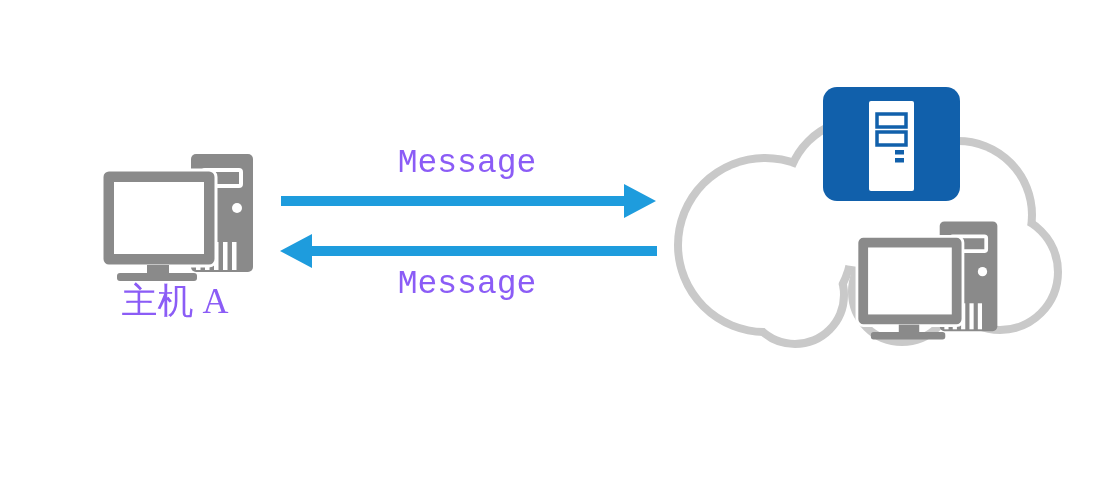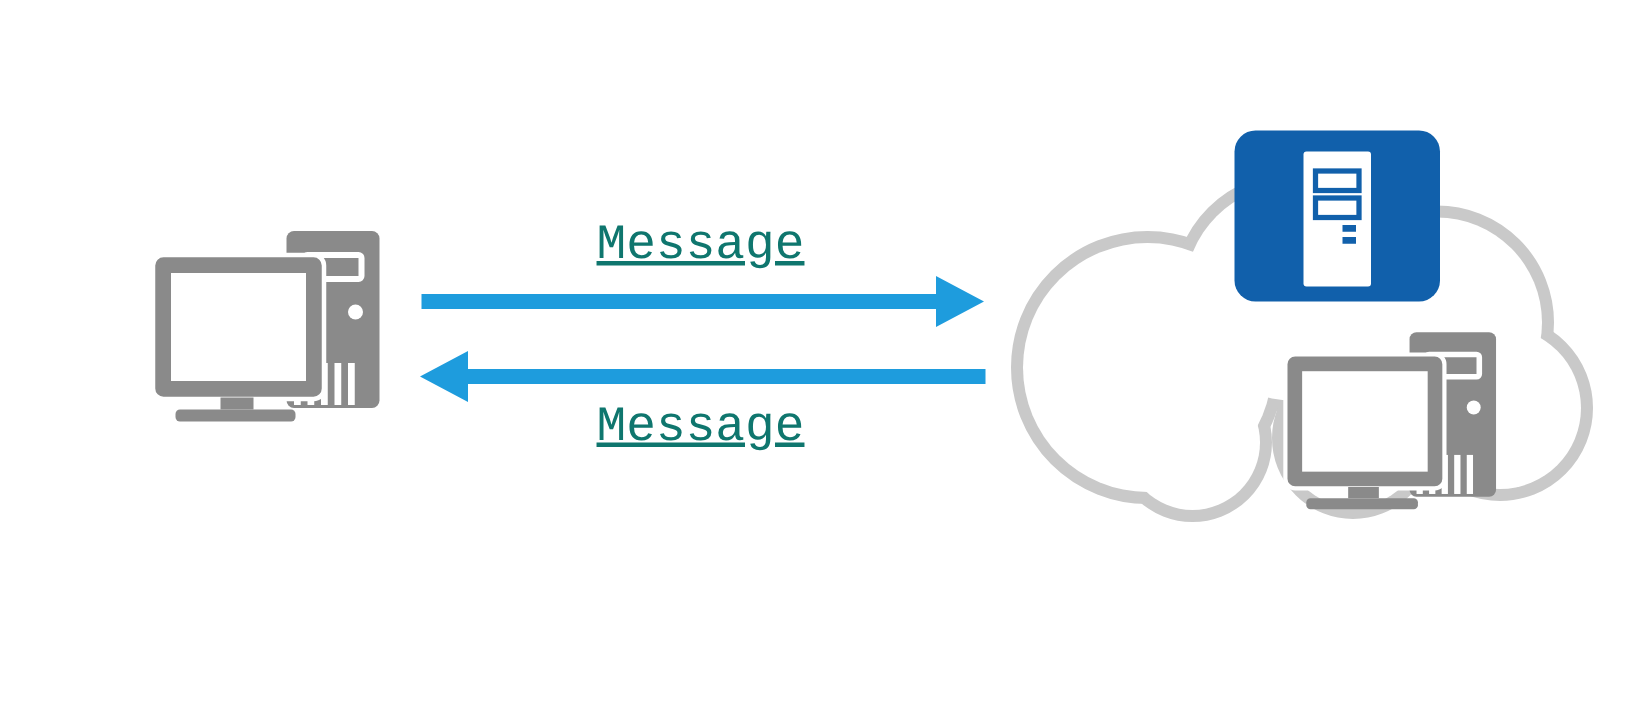--- a/index.html
+++ b/index.html
@@ -15,23 +15,22 @@
     overflow: hidden;
     font-family: "Liberation Sans", sans-serif;
   }
   .canvas svg {
     position: absolute;
     left: 0;
     top: 0;
   }
   .label {
     position: absolute;
-    color: #0f766e;
+    color: #8b5cf6;
     white-space: pre;
-    text-decoration: underline;
   }
   .label.msg {
     width: 300px;
     text-align: center;
     font-family: "Liberation Mono", monospace;
     font-size: 33px;
     line-height: 36px;
   }
   .label.msg-top { left: 317px; top: 146px; }
   .label.msg-bottom { left: 317px; top: 267px; }
@@ -109,14 +108,15 @@
     <use href="#pc-icon" transform="translate(856,214) scale(0.93)" fill="#8a8a8a"></use>
 
     <g>
       <polygon points="281,196 624,196 624,184 656,201 624,218 624,206 281,206" fill="#1e9cdd"></polygon>
       <polygon points="657,246 312,246 312,234 280,251 312,268 312,256 657,256" fill="#1e9cdd"></polygon>
     </g>
   </svg>
 
   <div class="label msg msg-top">Message</div>
   <div class="label msg msg-bottom">Message</div>
+  <div class="label host">主机 A</div>
 
 </div>
 
 </body></html>

